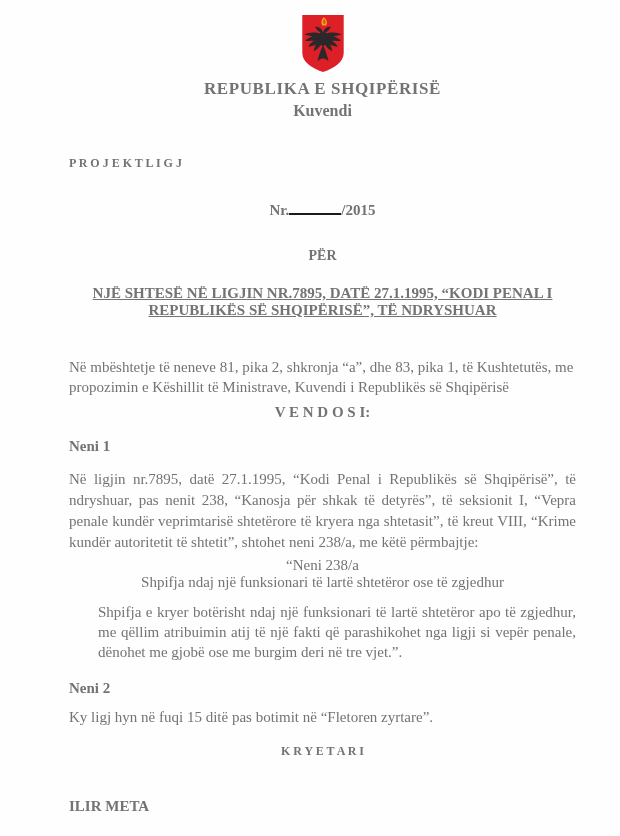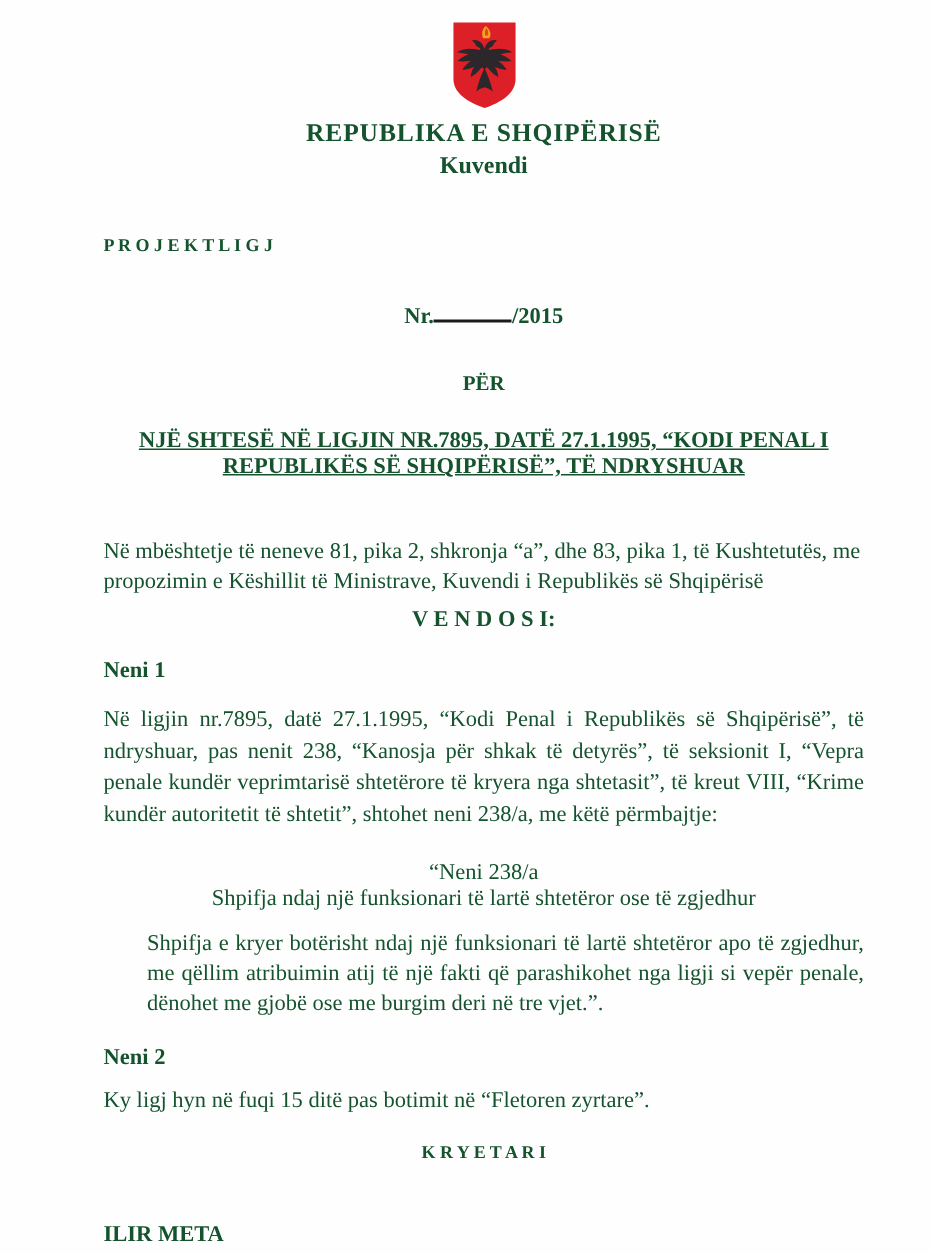--- a/index.html
+++ b/index.html
@@ -7,21 +7,21 @@
     padding: 0;
     background: #ffffff;
   }
   .page {
     position: relative;
     width: 620px;
     height: 836px;
     background: #fefefe;
     overflow: hidden;
     font-family: "Liberation Serif", "DejaVu Serif", serif;
-    color: #14532d;
+    color: #737373;
     box-sizing: border-box;
     padding: 0 44px 0 69px;
   }
   .emblem-wrap {
     margin-top: 12px;
     text-align: center;
     height: 63px;
   }
   .emblem-wrap svg { width: 46px; height: 63px; }
   .republic {
@@ -98,21 +98,21 @@
   }
   .h-neni1 { margin-top: 16px; }
   .h-neni2 { margin-top: 17px; }
   .body-par {
     margin-top: 14px;
     font-size: 15px;
     line-height: 21px;
     text-align: justify;
   }
   .quoted-heading {
-    margin-top: 20px;
+    margin-top: 4px;
     font-size: 15px;
     line-height: 17px;
     text-align: center;
   }
   .quoted-subheading {
     margin-top: 0;
     font-size: 15px;
     line-height: 17px;
     text-align: center;
   }

